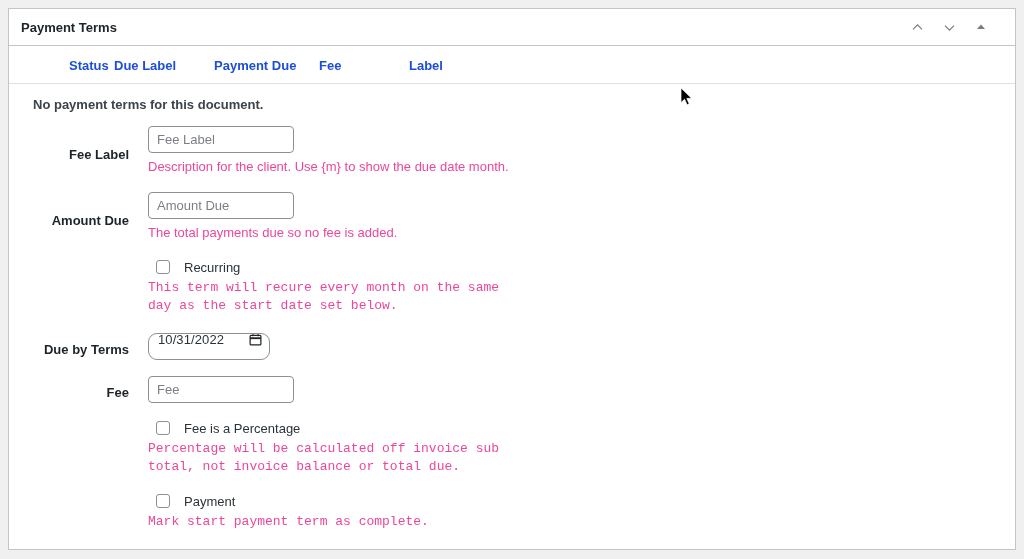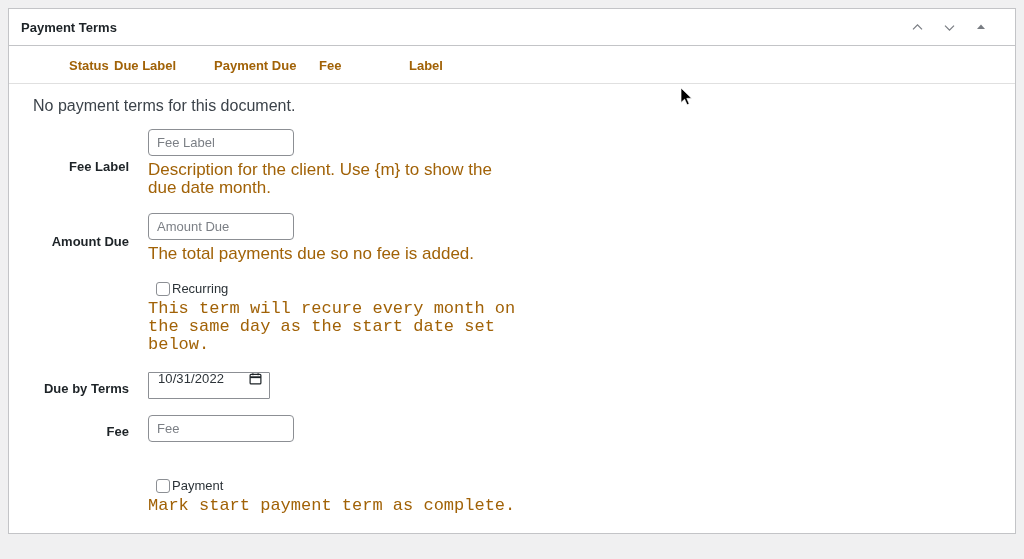--- a/index.html
+++ b/index.html
@@ -73,36 +73,37 @@
   
   .terms-table {
     width: 100%;
     border-collapse: collapse;
     margin: 0;
   }
   .terms-table th {
     text-align: left;
     font-size: 13px;
     font-weight: bold;
-    color: #a16207;
+    color: #1d4ed8;
     padding: 12px 0 10px 0;
     border-bottom: 1px solid #e0e0e0;
     white-space: nowrap;
   }
   .th-spacer { width: 60px; }
   .th-status { width: 45px; }
   .th-duedate { width: 100px; }
   .th-paymentdue { width: 105px; }
   .th-fee { width: 90px; }
   .th-label { width: auto; }
 
   .empty-note {
     padding: 13px 0 0 24px;
-    font-size: 16px;
+    font-size: 13px;
     color: #3c434a;
+    font-weight: bold;
   }
 
   
   .form-area {
     padding: 14px 0 0 0;
   }
   .form-row {
     display: flex;
     align-items: center;
     margin-bottom: 0;
@@ -135,59 +136,59 @@
     background: #fff;
     outline: none;
   }
   input[type="text"].txt::placeholder { color: #7b7f85; opacity: 1; }
 
   .datewrap {
     width: 122px;
     height: 27px;
     box-sizing: border-box;
     border: 1px solid #8c8f94;
-    border-radius: 1px;
+    border-radius: 9px;
     background: #fff;
     display: flex;
     align-items: center;
     padding: 0 7px 14px 9px;
   }
   .datetext {
     font-size: 13px;
     color: #2c3338;
     font-family: "Liberation Sans", sans-serif;
     letter-spacing: 0.1px;
   }
   .cal-icon {
     margin-left: auto;
     width: 13px;
     height: 13px;
     display: block;
   }
 
   .help {
-    font-size: 17px;
-    color: #a16207;
+    font-size: 13px;
+    color: #ec4899;
     line-height: 18px;
     margin: 5px 0 0 0;
     max-width: 375px;
   }
   .help.wide { max-width: 380px; }
 
   .spacer-sm { height: 16px; }
   .spacer-md { height: 18px; }
 
   
   .cb-block {
     padding-left: 139px;
   }
   .cb-line {
     display: flex;
-    align-items: flex-end;
-    gap: 2px;
+    align-items: flex-start;
+    gap: 14px;
     padding-left: 8px;
   }
   .cbox {
     width: 14px;
     height: 14px;
     border: 1px solid #8c8f94;
     border-radius: 3px;
     background: #fff;
     box-sizing: border-box;
     flex: 0 0 14px;
@@ -314,20 +315,25 @@
       <div class="form-row">
         <div class="form-label">Fee</div>
         <div class="form-field">
           <input class="txt" type="text" placeholder="Fee" style="">
         </div>
       </div>
 
       <div class="spacer-md"></div>
 
       <div class="cb-block">
+        <div class="cb-line">
+          <span class="cbox"></span>
+          <span class="cb-label">Fee is a Percentage</span>
+        </div>
+        <div class="help wide">Percentage will be calculated off invoice sub total, not invoice balance or total due.</div>
       </div>
 
       <div class="spacer-md"></div>
 
       <div class="cb-block">
         <div class="cb-line">
           <span class="cbox"></span>
           <span class="cb-label">Payment</span>
         </div>
         <div class="help">Mark start payment term as complete.</div>

